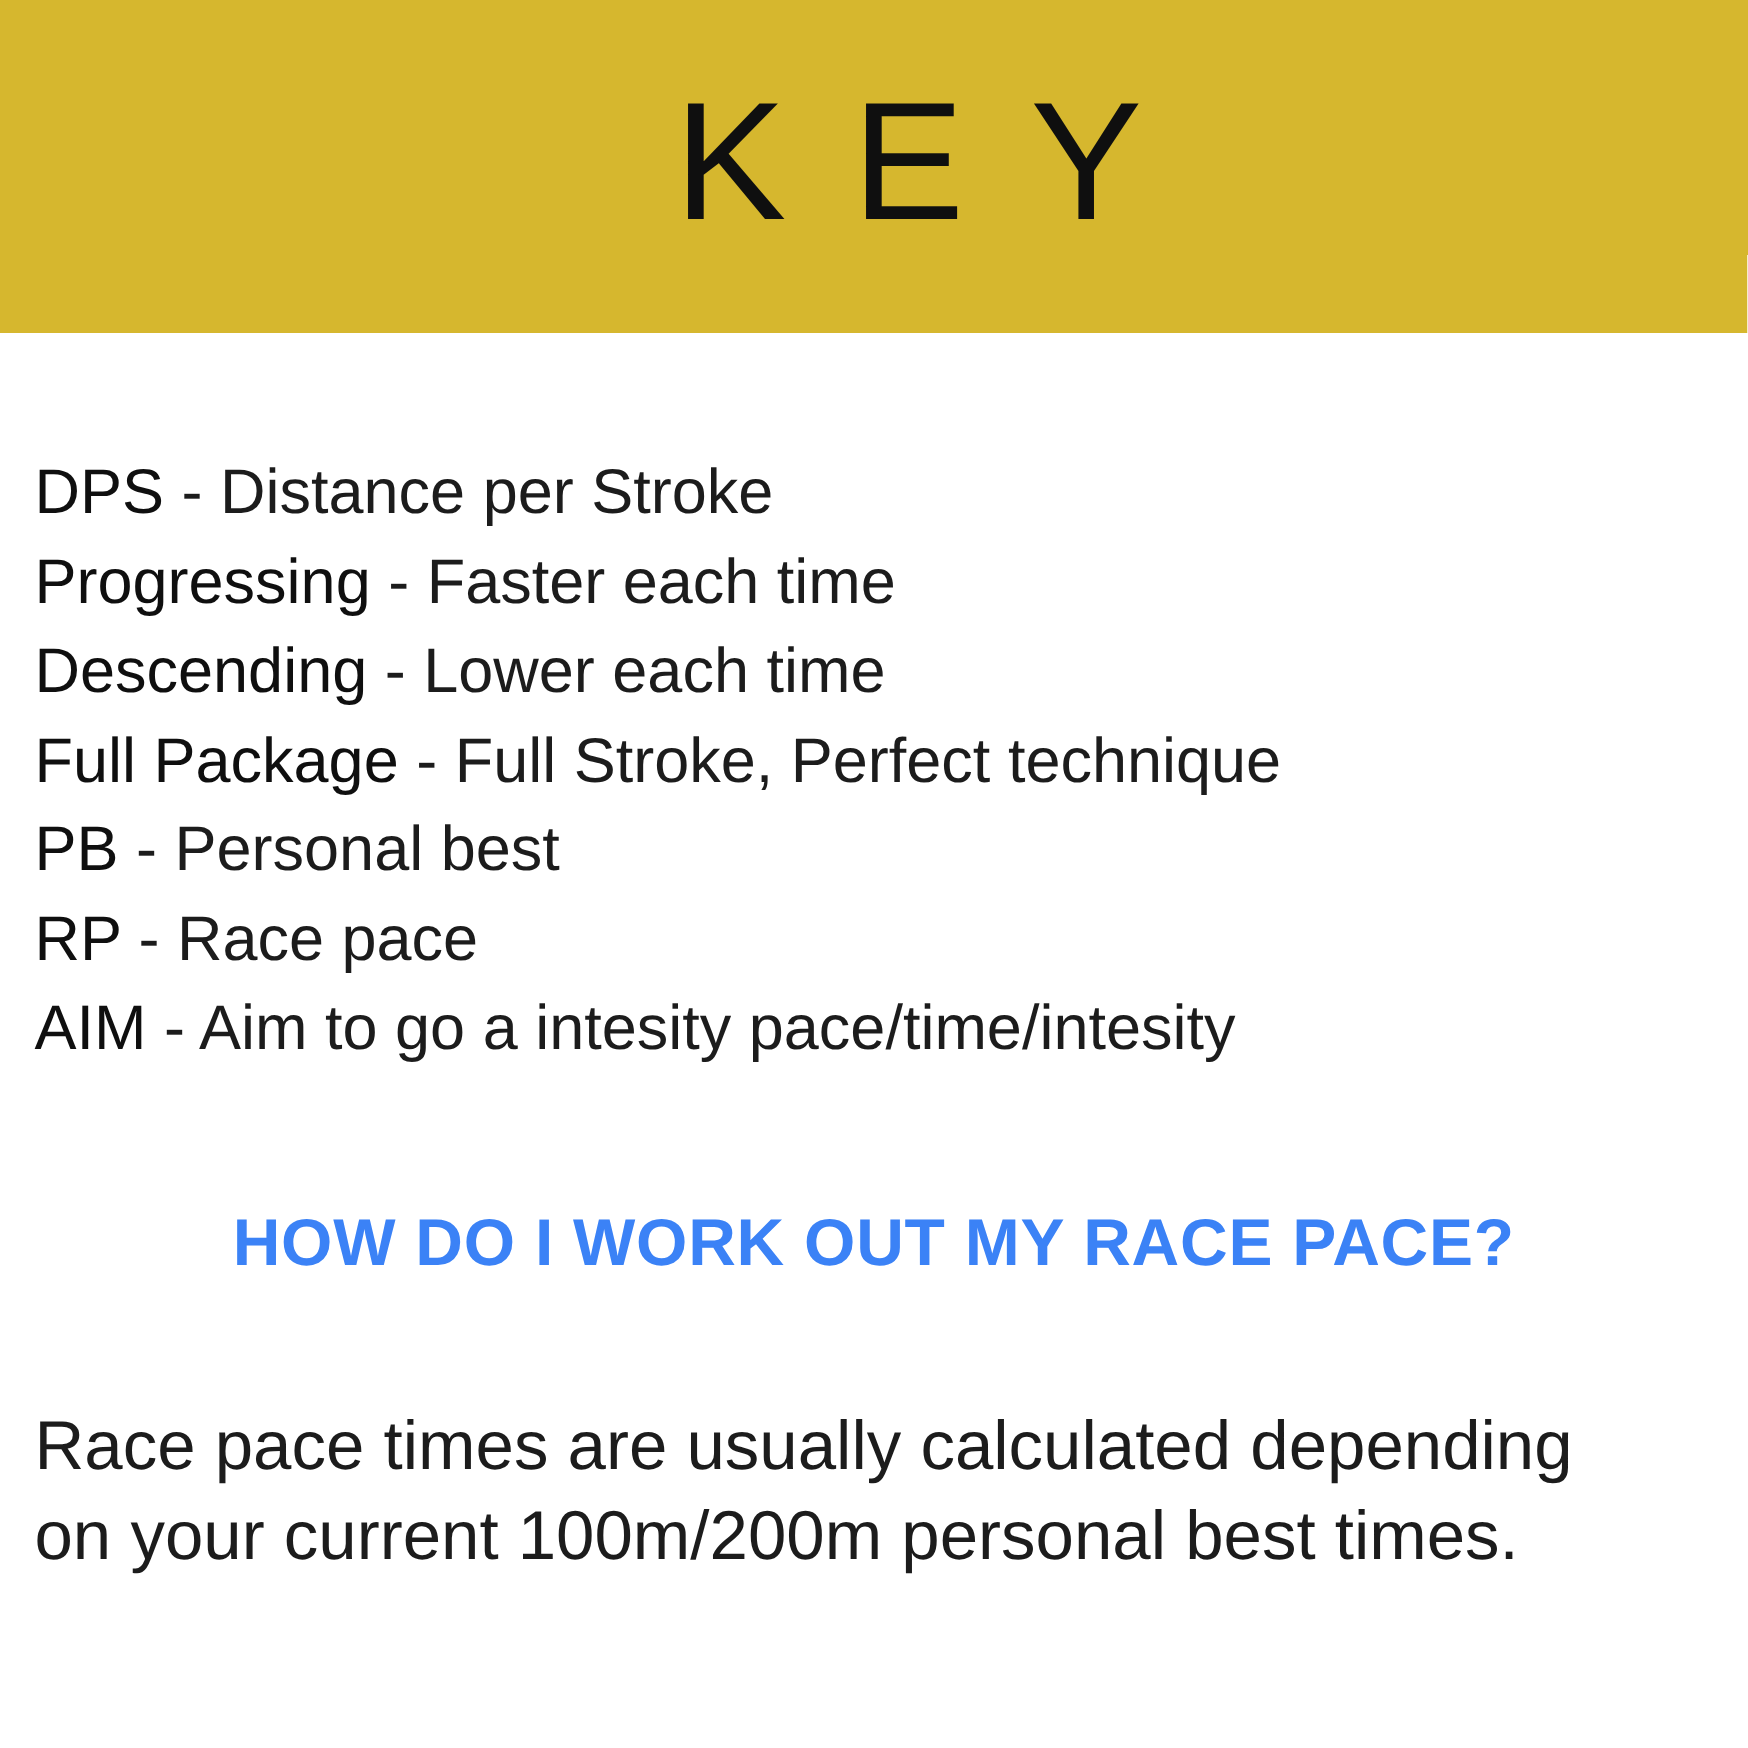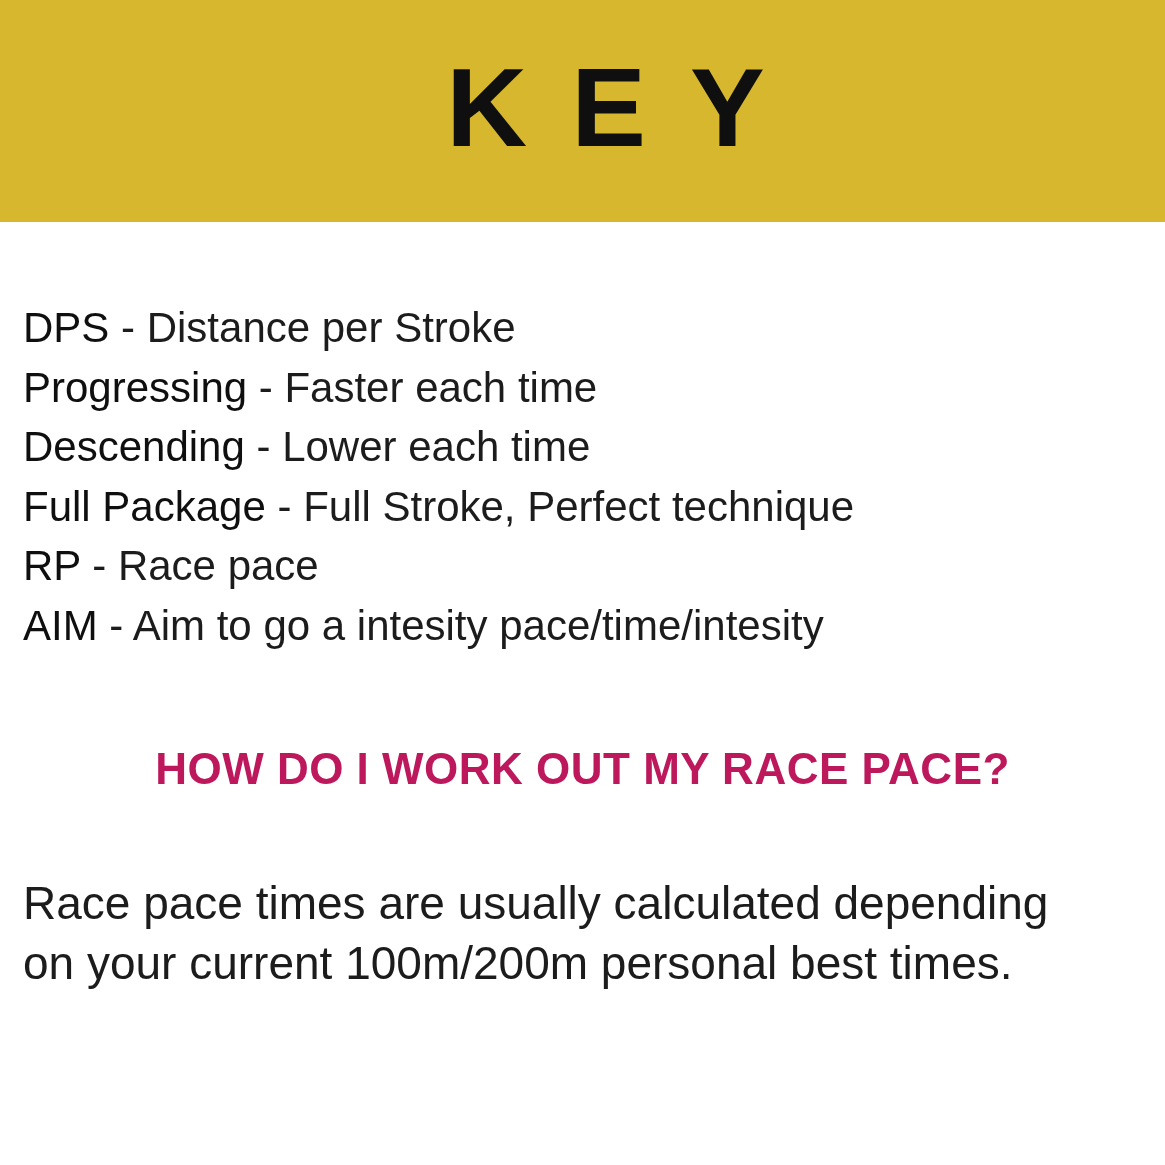--- a/index.html
+++ b/index.html
@@ -22,21 +22,21 @@
     width: 100%;
     height: 222px;
     background: #d6b72e;
     display: flex;
     align-items: center;
     justify-content: center;
   }
   .banner h1 {
     margin: 0 0 6px 90px; 
     font-size: 112px;
-    font-weight: 700;
+    font-weight: 400;
     letter-spacing: 44px;
     color: #0f0f0f;
     line-height: 1;
   }
   .definitions {
     margin: 76px 18px 0 23px;
   }
   .def-row {
     font-size: 42px;
     line-height: 59.5px;
@@ -47,21 +47,21 @@
   .def-row .term {
     font-weight: 400;
     color: #0f0f0f;
   }
   .section-heading {
     margin: 90px 40px 0 40px;
     text-align: center;
     font-size: 44px;
     font-weight: 800;
     letter-spacing: 0.5px;
-    color: #be185d;
+    color: #3b82f6;
     line-height: 1.1;
   }
   .section-body {
     margin: 80px 20px 0 23px;
     font-size: 46px;
     line-height: 60px;
     font-weight: 400;
     color: #1c1c1c;
   }
   .section-body .body-line {
@@ -76,20 +76,21 @@
 
   <header class="banner">
     <h1>KEY</h1>
   </header>
 
   <main class="definitions">
     <div class="def-row"><span class="term">DPS</span><span class="sep"> - </span><span class="def">Distance per Stroke</span></div>
     <div class="def-row"><span class="term">Progressing</span><span class="sep"> - </span><span class="def">Faster each time</span></div>
     <div class="def-row"><span class="term">Descending</span><span class="sep"> - </span><span class="def">Lower each time</span></div>
     <div class="def-row"><span class="term">Full Package</span><span class="sep"> - </span><span class="def">Full Stroke, Perfect technique</span></div>
+    <div class="def-row"><span class="term">PB</span><span class="sep"> - </span><span class="def">Personal best</span></div>
     <div class="def-row"><span class="term">RP</span><span class="sep"> - </span><span class="def">Race pace</span></div>
     <div class="def-row"><span class="term">AIM</span><span class="sep"> - </span><span class="def">Aim to go a intesity pace/time/intesity</span></div>
   </main>
 
   <h2 class="section-heading">HOW DO I WORK OUT MY RACE PACE?</h2>
 
   <p class="section-body">
     <span class="body-line">Race pace times are usually calculated depending</span>
     <span class="body-line">on your current 100m/200m personal best times.</span>
   </p>

